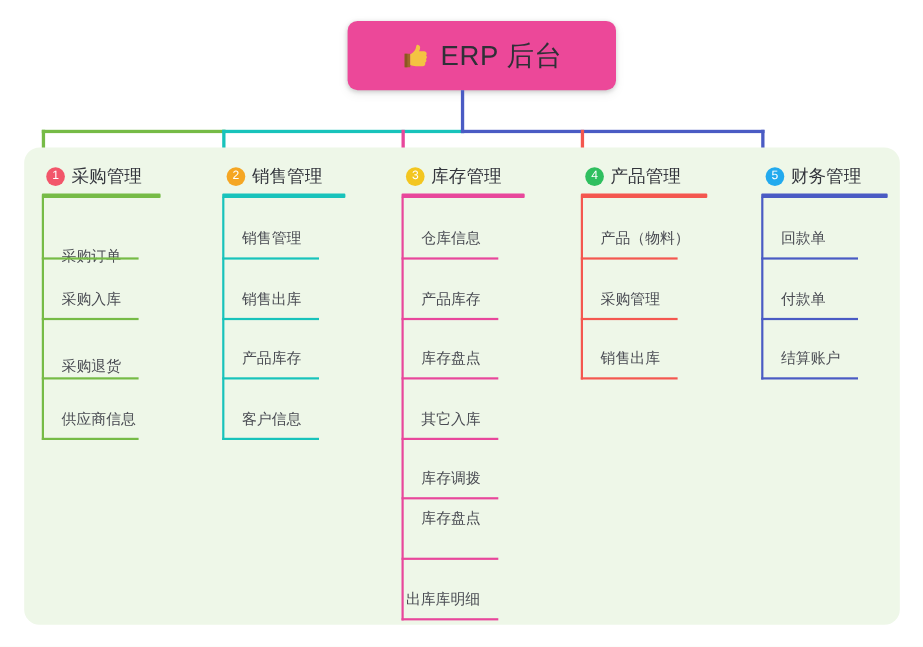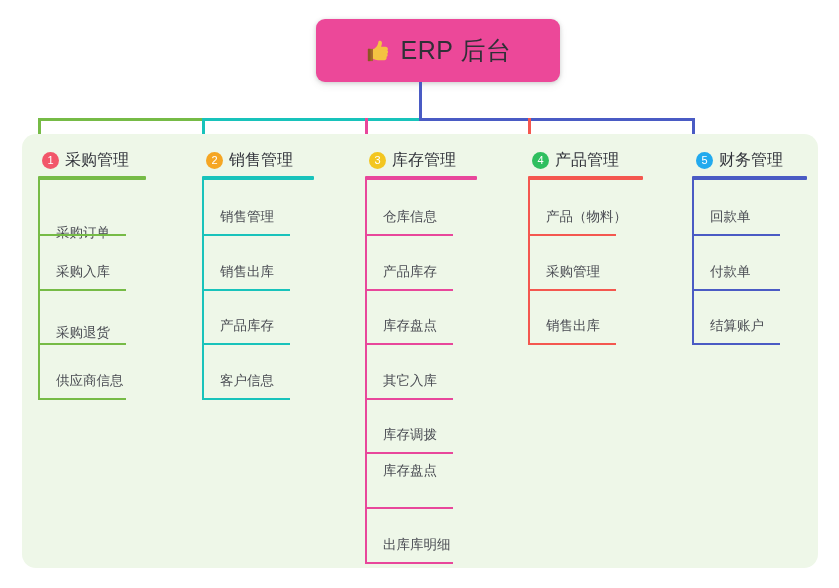--- a/index.html
+++ b/index.html
@@ -130,21 +130,21 @@
         <div class="item-label" style="left: 383px; top: 262.6px;">产品库存</div>
         <div class="item-rule" style="left: 365px; top: 288.6px; width: 88px; background: rgb(232, 71, 155);"></div>
         <div class="item-label" style="left: 383px; top: 317.2px;">库存盘点</div>
         <div class="item-rule" style="left: 365px; top: 343.2px; width: 88px; background: rgb(232, 71, 155);"></div>
         <div class="item-label" style="left: 383px; top: 371.8px; font-family: Liberation Mono, monospace;">其它入库</div>
         <div class="item-rule" style="left: 365px; top: 397.8px; width: 88px; background: rgb(232, 71, 155);"></div>
         <div class="item-label" style="left: 383px; top: 426.4px; text-align: center;">库存调拨</div>
         <div class="item-rule" style="left: 365px; top: 452.4px; width: 88px; background: rgb(232, 71, 155);"></div>
         <div class="item-label" style="left: 383px; top: 462px;">库存盘点</div>
         <div class="item-rule" style="left: 365px; top: 507px; width: 88px; background: rgb(232, 71, 155);"></div>
-        <div class="item-label" style="left: 383px; top: 535.6px;">出库库明细</div>
+        <div class="item-label" style="left: 369px; top: 535.6px;">出库库明细</div>
         <div class="item-rule" style="left: 365px; top: 561.6px; width: 88px; background: rgb(232, 71, 155);"></div>
       </div>
       <div class="col" style="left: 0px;">
         <div class="col-head" style="left: 532px; top: 150px;">
           <span class="badge" style="background: rgb(47, 191, 95);">4</span>
           <span class="col-title">产品管理</span>
         </div>
         <div class="head-rule" style="left: 528px; top: 176px; width: 115px; background: rgb(244, 87, 79);"></div>
         <div class="spine" style="left: 528px; top: 179px; height: 166.2px; background: rgb(244, 87, 79);"></div>
         <div class="item-label" style="left: 546px; top: 208px;">产品（物料）</div>

